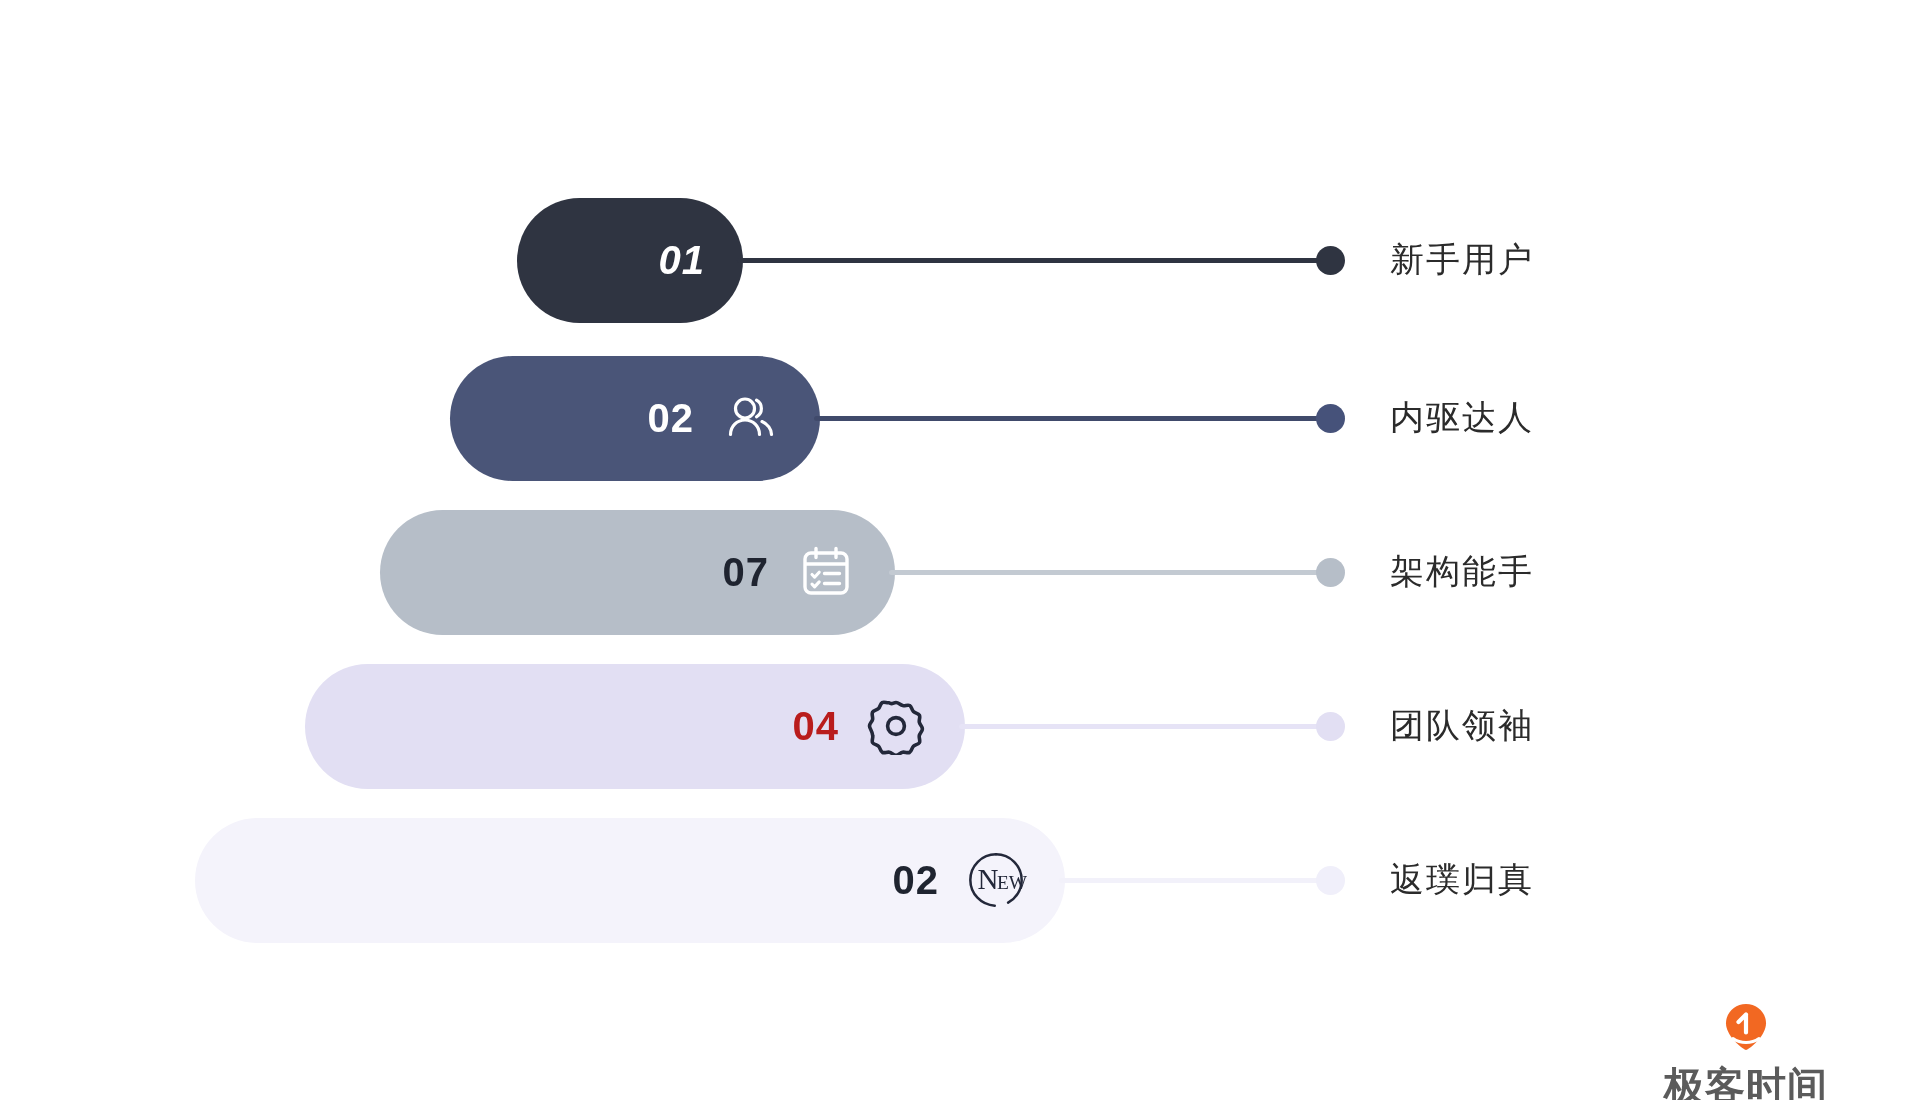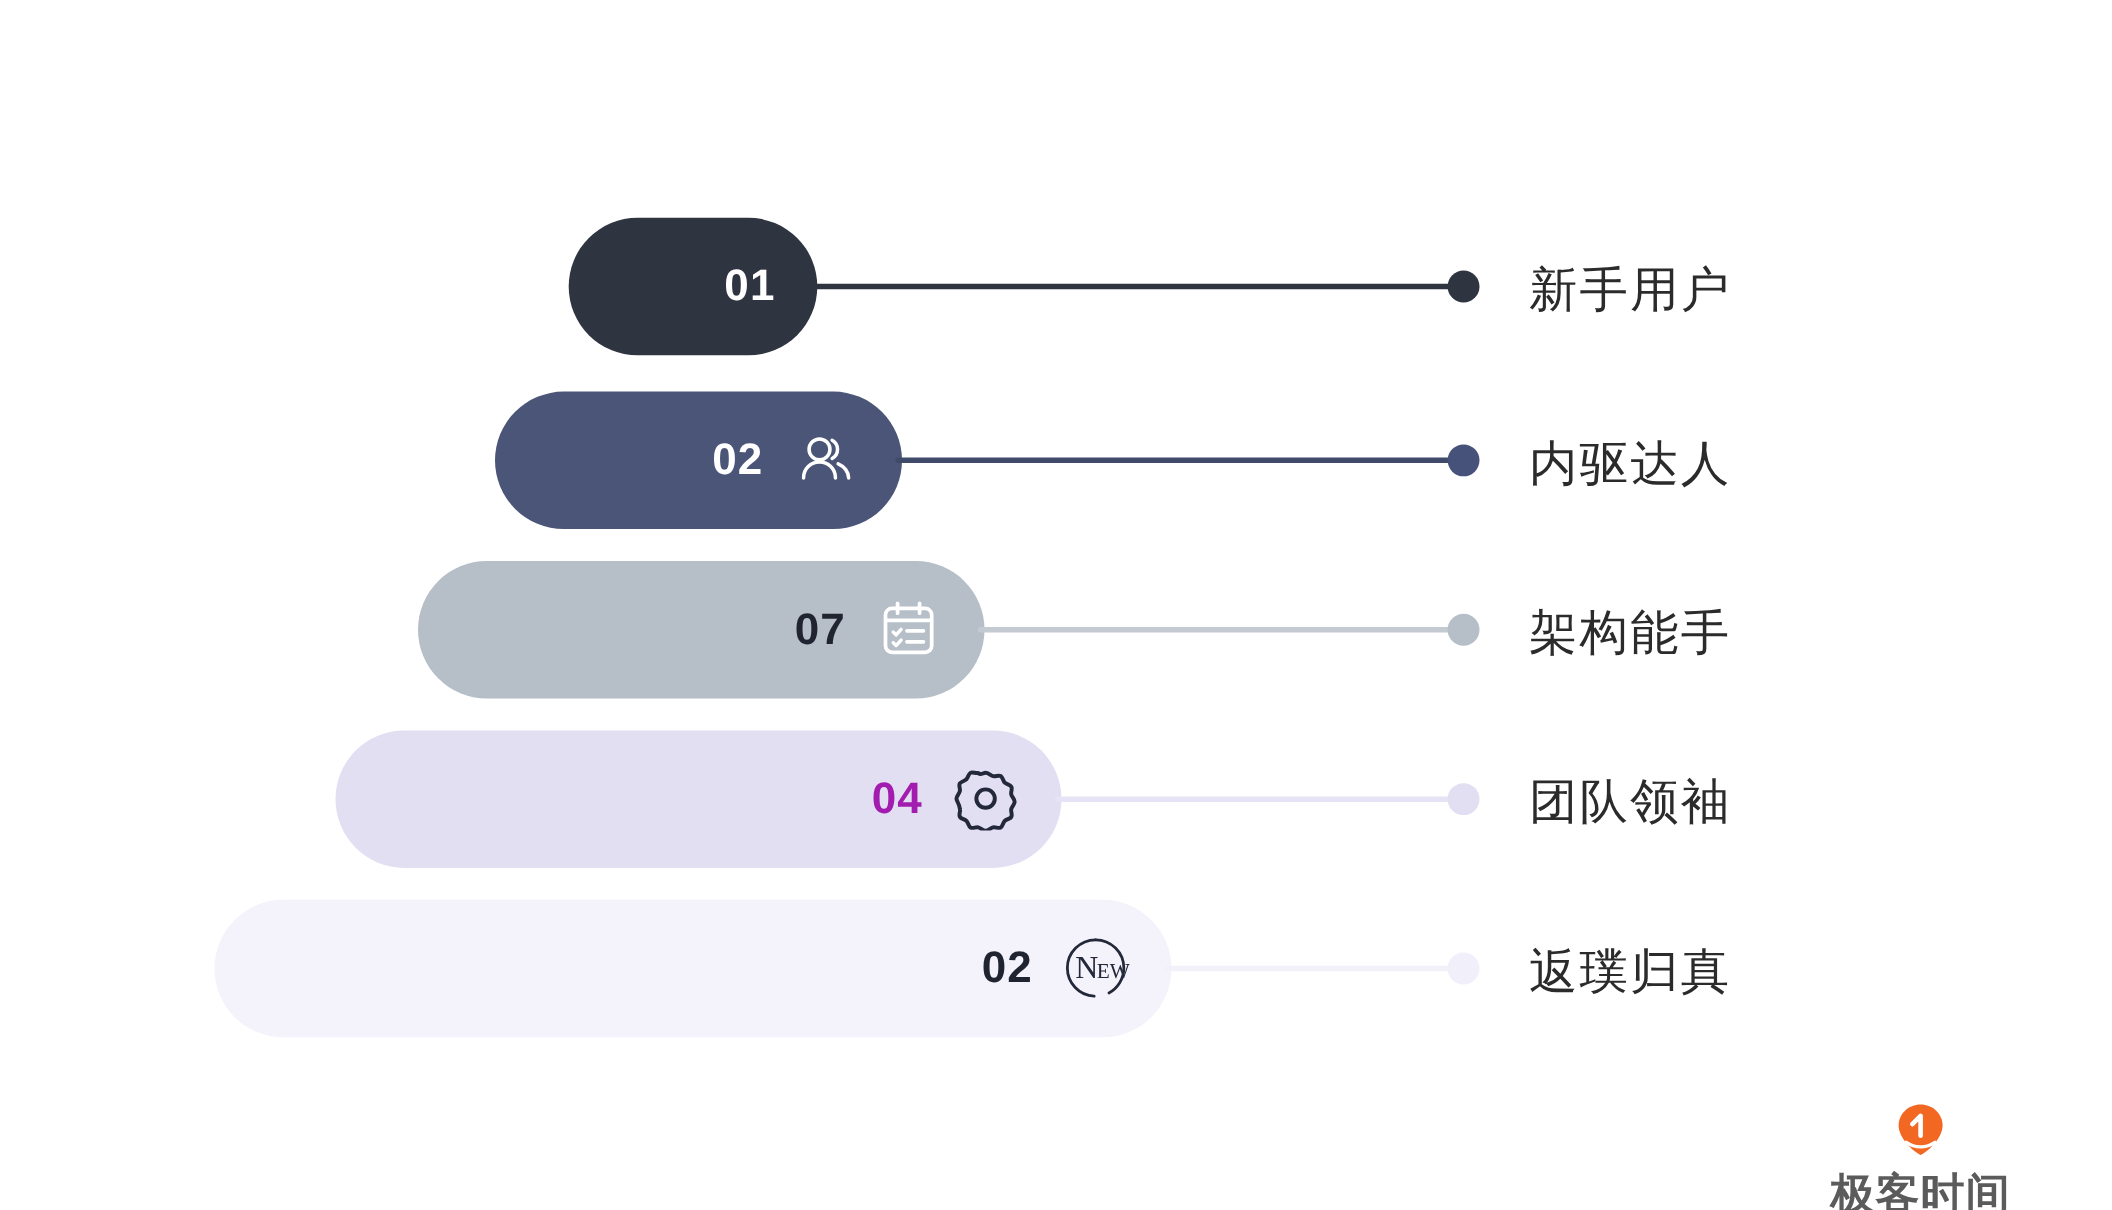--- a/index.html
+++ b/index.html
@@ -49,21 +49,21 @@
     height:5px;
     border-radius:3px;
   }
   .enddot{
     position:absolute;
     width:29px;height:29px;
     border-radius:50%;
   }
   .rowlabel{
     position:absolute;
-    font-size:44px;
+    font-size:34px;
     color:#2B2B2B;
     letter-spacing:2px;
     white-space:nowrap;
     line-height:1;
     font-family:"Liberation Sans","DejaVu Sans",sans-serif;
   }
 
   
   #logo{
     position:absolute;
@@ -83,21 +83,21 @@
   }
 </style>
 </head>
 <body>
 
 <div id="stage">
 
   <div class="row">
     <div class="bar" id="bar-05" style="left: 517px; top: 197.5px; width: 226px; background: rgb(47, 52, 65); padding-right: 34px;">
       <div class="bar-inner">
-        <span class="num" id="num-05" style="color: rgb(255, 255, 255);">01</span>
+        <span class="num" id="num-05" style="color: rgb(255, 255, 255); font-style: italic;">01</span>
       </div>
     </div>
     <div class="connector" id="conn-05" style="left: 737px; top: 257.5px; width: 593px; background: rgb(47, 52, 65);"></div>
     <div class="enddot" id="dot-05" style="left: 1315.5px; top: 245.5px; background: rgb(47, 52, 65);"></div>
     <div class="rowlabel" id="lbl-05" style="left: 1390px; top: 242px;">新手用户</div>
   </div>
 
   <div class="row">
     <div class="bar" id="bar-04" style="left: 450px; top: 355.5px; width: 370px; background: rgb(74, 85, 120); padding-right: 34px;">
       <div class="bar-inner">
@@ -134,21 +134,21 @@
       </div>
     </div>
     <div class="connector" id="conn-03" style="left: 889px; top: 569.5px; width: 441px; background: rgb(195, 202, 210);"></div>
     <div class="enddot" id="dot-03" style="left: 1315.5px; top: 557.5px; background: rgb(182, 190, 200);"></div>
     <div class="rowlabel" id="lbl-03" style="left: 1390px; top: 554px;">架构能手</div>
   </div>
 
   <div class="row">
     <div class="bar" id="bar-02" style="left: 305px; top: 663.5px; width: 660px; background: rgb(226, 223, 243); padding-right: 34px;">
       <div class="bar-inner">
-        <span class="num" id="num-02" style="color: #a21caf;">04</span>
+        <span class="num" id="num-02" style="color: #b91c1c;">04</span>
         <span class="icon-slot">
           <svg width="58" height="58" viewBox="0 0 58 58" fill="none">
             <path d="M29 5.5c2.6 0 4.2 2.6 6.7 3.1 2.4.5 5-1.2 7-.1 2 1.2 2 4.3 3.7 6 1.7 1.7 4.8 1.7 6 3.7 1.1 2-.6 4.6-.1 7 .5 2.5 3.1 4.1 3.1 6.7s-2.6 4.2-3.1 6.7c-.5 2.4 1.2 5 .1 7-1.2 2-4.3 2-6 3.7-1.7 1.7-1.7 4.8-3.7 6-2 1.1-4.6-.6-7-.1-2.5.5-4.1 3.1-6.7 3.1s-4.2-2.6-6.7-3.1c-2.4-.5-5 1.2-7 .1-2-1.2-2-4.3-3.7-6-1.7-1.7-4.8-1.7-6-3.7-1.1-2 .6-4.6.1-7C5.1 33.2 2.5 31.6 2.5 29s2.6-4.2 3.1-6.7c.5-2.4-1.2-5-.1-7 1.2-2 4.3-2 6-3.7 1.7-1.7 1.7-4.8 3.7-6 2-1.1 4.6.6 7 .1C24.8 8.1 26.4 5.5 29 5.5Z" stroke="#23283A" stroke-width="3.6" stroke-linejoin="round"></path>
             <circle cx="29" cy="29" r="8.4" stroke="#23283A" stroke-width="3.6"></circle>
           </svg>
         </span>
       </div>
     </div>
     <div class="connector" id="conn-02" style="left: 959px; top: 723.5px; width: 371px; background: rgb(230, 227, 246);"></div>
     <div class="enddot" id="dot-02" style="left: 1315.5px; top: 711.5px; background: rgb(226, 223, 243);"></div>

